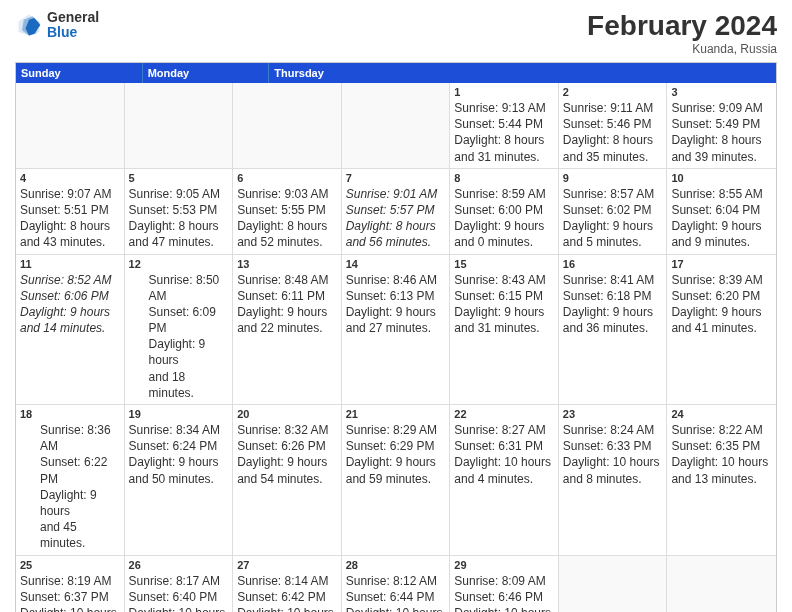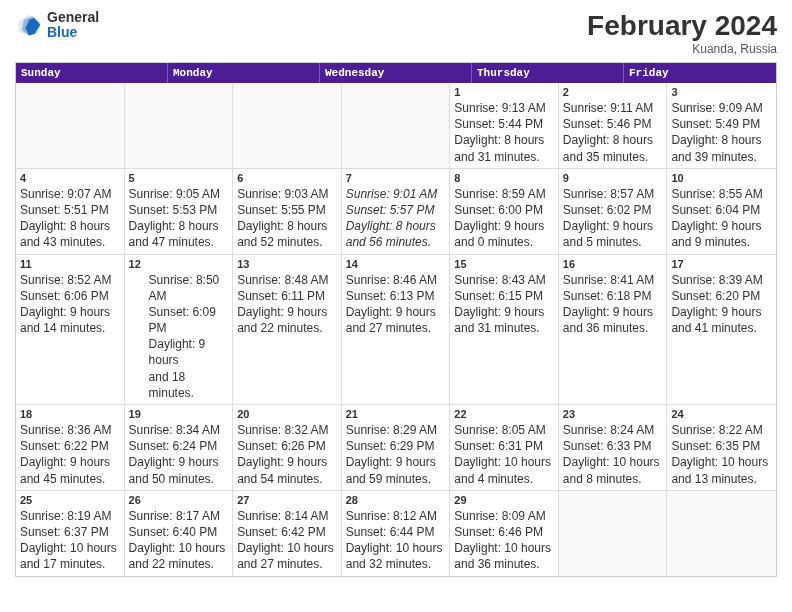--- a/index.html
+++ b/index.html
@@ -60,23 +60,22 @@
       color: #555;
     }
     .calendar {
       flex: 1;
       display: flex;
       flex-direction: column;
       border: 1px solid #ccc;
     }
     .cal-header {
       display: grid;
-      grid-template-columns: repeat(5, 1fr);
-      background: #4c1d95;
-      font-family: Liberation Mono, monospace;
+      grid-template-columns: repeat(6, 1fr);
+      background: #1d4ed8;
     }
     .cal-header-cell {
       color: #fff;
       font-size: 11px;
       font-weight: bold;
       padding: 4px 5px;
       text-align: left;
       border-right: 1px solid #3a7fcf;
     }
     .cal-header-cell:last-child { border-right: none; }
@@ -134,23 +133,21 @@
     <div class="title-block">
       <div class="main-title">February 2024</div>
       <div class="subtitle">Kuanda, Russia</div>
     </div>
   </div>
 
   <div class="calendar">
     <div class="cal-header">
     <div class="cal-header-cell">Sunday</div>
         <div class="cal-header-cell">Monday</div>
-        <div class="cal-header-cell">Wednesday</div>
         <div class="cal-header-cell">Thursday</div>
-        <div class="cal-header-cell">Friday</div>
       </div>
     <div class="cal-body">
     <div class="cal-row">
           <div class="cal-cell empty"></div>
           <div class="cal-cell empty"></div>
           <div class="cal-cell empty"></div>
           <div class="cal-cell empty"></div>
           <div class="cal-cell">
             <span class="day-num">1</span>
             <div class="cell-text" style="white-space: pre-line;">Sunrise: 9:13 AM
@@ -220,21 +217,21 @@
             <span class="day-num">10</span>
             <div class="cell-text" style="white-space: pre-line;">Sunrise: 8:55 AM
 Sunset: 6:04 PM
 Daylight: 9 hours
 and 9 minutes.</div>
           </div>
         </div>
         <div class="cal-row">
           <div class="cal-cell">
             <span class="day-num">11</span>
-            <div class="cell-text" style="white-space: pre-line;">Sunrise: 8:52 AM
+            <div class="cell-text" style="white-space: pre-line; font-style: italic;">Sunrise: 8:52 AM
 Sunset: 6:06 PM
 Daylight: 9 hours
 and 14 minutes.</div>
           </div>
           <div class="cal-cell">
             <span class="day-num">12</span>
             <div class="cell-text" style="white-space: pre-line; margin-left: 20px;">Sunrise: 8:50 AM
 Sunset: 6:09 PM
 Daylight: 9 hours
 and 18 minutes.</div>
@@ -271,21 +268,21 @@
             <span class="day-num">17</span>
             <div class="cell-text" style="white-space: pre-line;">Sunrise: 8:39 AM
 Sunset: 6:20 PM
 Daylight: 9 hours
 and 41 minutes.</div>
           </div>
         </div>
         <div class="cal-row">
           <div class="cal-cell">
             <span class="day-num">18</span>
-            <div class="cell-text" style="white-space: pre-line;">Sunrise: 8:36 AM
+            <div class="cell-text" style="white-space: pre-line; margin-left: 20px;">Sunrise: 8:36 AM
 Sunset: 6:22 PM
 Daylight: 9 hours
 and 45 minutes.</div>
           </div>
           <div class="cal-cell">
             <span class="day-num">19</span>
             <div class="cell-text" style="white-space: pre-line;">Sunrise: 8:34 AM
 Sunset: 6:24 PM
 Daylight: 9 hours
 and 50 minutes.</div>
@@ -299,21 +296,21 @@
           </div>
           <div class="cal-cell">
             <span class="day-num">21</span>
             <div class="cell-text" style="white-space: pre-line;">Sunrise: 8:29 AM
 Sunset: 6:29 PM
 Daylight: 9 hours
 and 59 minutes.</div>
           </div>
           <div class="cal-cell">
             <span class="day-num">22</span>
-            <div class="cell-text" style="white-space: pre-line;">Sunrise: 8:05 AM
+            <div class="cell-text" style="white-space: pre-line;">Sunrise: 8:27 AM
 Sunset: 6:31 PM
 Daylight: 10 hours
 and 4 minutes.</div>
           </div>
           <div class="cal-cell">
             <span class="day-num">23</span>
             <div class="cell-text" style="white-space: pre-line;">Sunrise: 8:24 AM
 Sunset: 6:33 PM
 Daylight: 10 hours
 and 8 minutes.</div>

